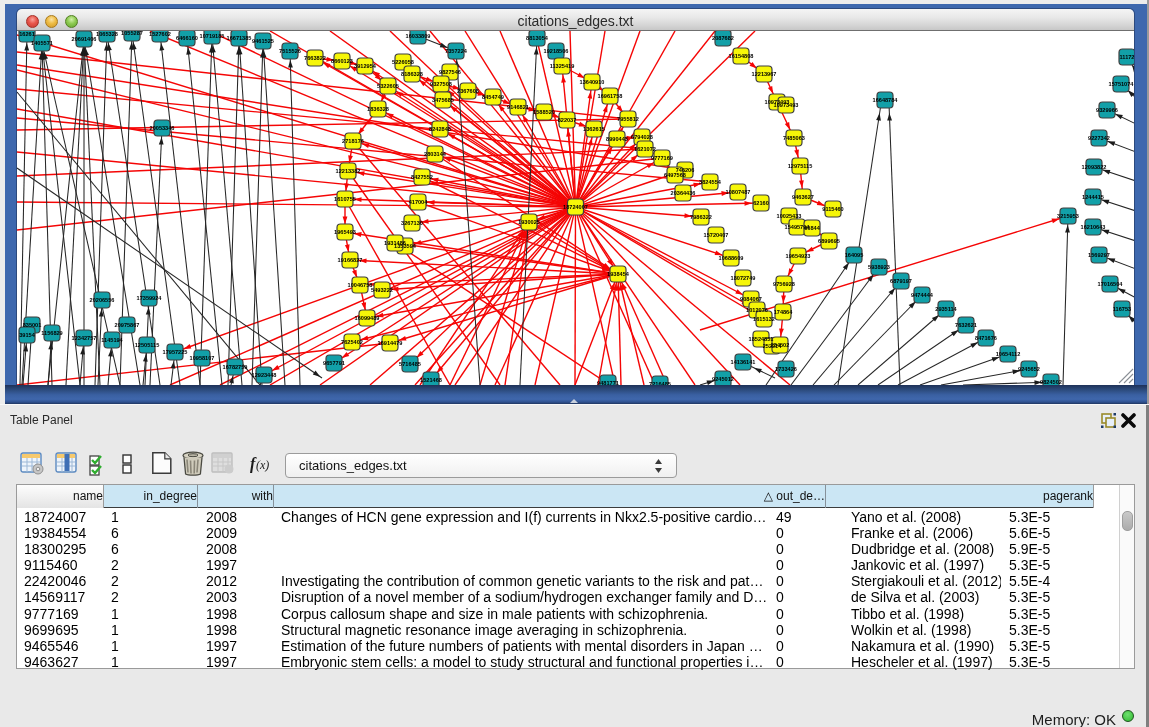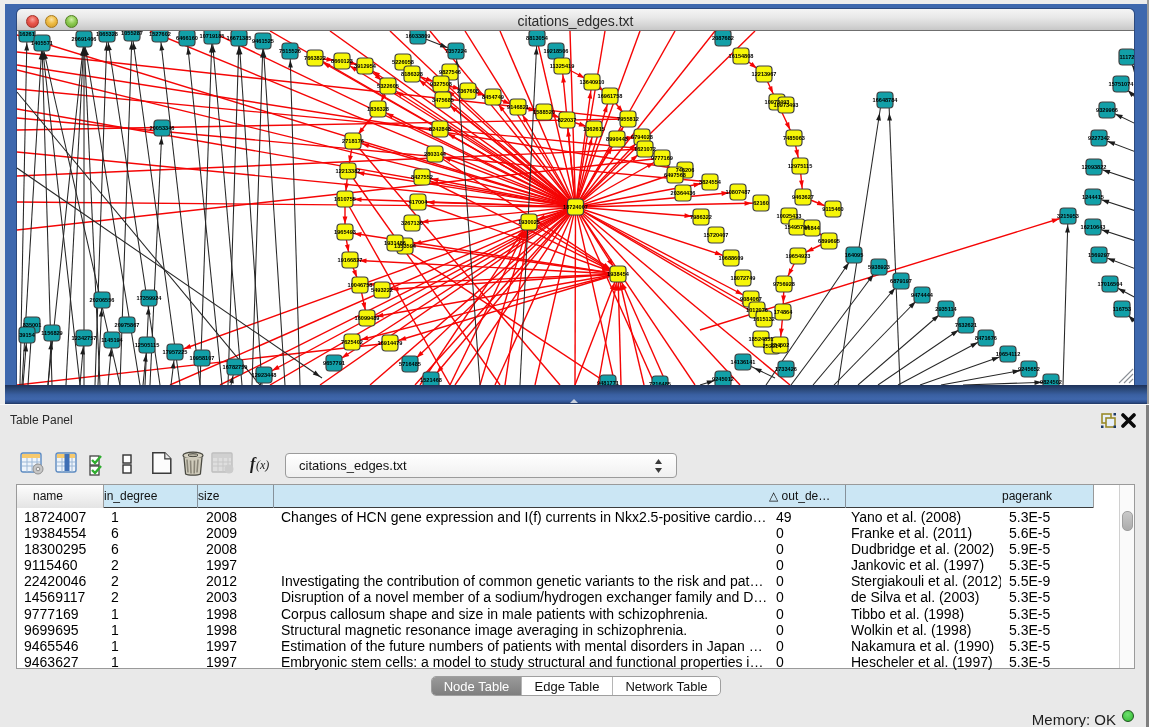--- a/index.html
+++ b/index.html
@@ -24,25 +24,25 @@
 #panel{position:absolute;left:0;top:404px;width:1149px;height:323px;background:#e9e9e9;border-top:1px solid #f8f8f8}
 #ptitle{position:absolute;left:10px;top:8px;font-size:12px;color:#2a2a2a}
 #pright{position:absolute;right:0;top:0;width:3.5px;height:323px;background:#7f7f7f}
 #combo{position:absolute;left:285px;top:48px;width:392px;height:25px;border:1px solid #9b9b9b;
 border-radius:4px;background:linear-gradient(180deg,#fff,#f0f0f0);font-size:13px;color:#111;
 line-height:23px;padding-left:13px}
 #tbl{position:absolute;left:16px;top:79px;width:1119px;height:185px;background:#fff;
 border:1px solid #9a9a9a}
 #thead{position:absolute;left:0;top:0;width:1077px;height:23px;border-bottom:1px solid #3c3c3c;
 background:#cbe6f4}
-.th{position:absolute;top:0;height:23px;line-height:23px;text-align:left;font-size:12px;
+.th{position:absolute;top:0;height:23px;line-height:23px;text-align:right;font-size:12px;
 color:#111;border-right:1px solid #86919a}
 #th0{left:0;width:87px;padding-left:16px;background:linear-gradient(180deg,#fdfdfd,#e4e4e4);border-right:1px solid #9a9a9a}
 #th1{left:87px;width:94px}#th2{left:181px;width:76px}#th3{left:257px;width:495px}
-#th4{left:752px;width:77px}#th5{left:829px;width:156px}#th6{left:985px;width:92px;border-right:1px solid #9a9a9a}
+#th4{left:732px;width:77px}#th5{left:829px;width:156px}#th6{left:985px;width:92px;border-right:1px solid #9a9a9a}
 #tbody{position:absolute;left:0;top:24px;width:1102px;height:161px;font-size:14px;color:#000}
 .tr{position:relative;height:16.1px;line-height:16.1px;white-space:nowrap}
 .tr span{position:absolute;top:0;overflow:hidden}
 .c0{left:7px;width:78px}.c1{left:94px;width:85px}.c2{left:189px;width:66px}
 .c3{left:264px;width:487px;text-overflow:ellipsis}.c4{left:759px;width:68px}.c5{left:834px;width:150px}.c6{left:992px;width:86px}
 #vsb{position:absolute;right:0;top:0;width:15px;height:183px;background:#fafafa;border-left:1px solid #d0d0d0}
 #vsbthumb{position:absolute;left:2px;top:26px;width:11px;height:20px;border-radius:5px;
 background:linear-gradient(180deg,#c9c9c9,#ababab);border:1px solid #9e9e9e}
 #tabs{position:absolute;left:431px;top:271px;width:290px;height:20px;border:1px solid #9f9f9f;
 border-radius:5px;background:#fff;font-size:13px;overflow:hidden}
@@ -800,66 +800,66 @@
  <div id="combo">citations_edges.txt
   <svg width="9" height="14" style="position:absolute;right:13px;top:5px">
    <polygon points="4.5,0 8,5 1,5" fill="#3a3a3a"></polygon>
    <polygon points="4.5,14 8,9 1,9" fill="#3a3a3a"></polygon>
   </svg>
  </div>
  <div id="tbl">
   <div id="thead">
    <div class="th" id="th0">name</div>
    <div class="th" id="th1">in_degree</div>
-   <div class="th" id="th2">size</div>
+   <div class="th" id="th2">with</div>
    <div class="th" id="th4">△ out_de…</div>
    <div class="th" id="th6">pagerank</div>
   </div>
   <div id="tbody">
         <div class="tr">
 <span class="c0">18724007</span>
           <span class="c1">1</span>
           <span class="c2">2008</span>
           <span class="c3">Changes of HCN gene expression and I(f) currents in Nkx2.5-positive cardiomyocytes</span>
           <span class="c4">49</span>
           <span class="c5">Yano et al. (2008)</span>
           <span class="c6">5.3E-5</span>
 </div>
         <div class="tr">
 <span class="c0">19384554</span>
           <span class="c1">6</span>
           <span class="c2">2009</span>
           <span class="c4">0</span>
-          <span class="c5">Franke et al. (2011)</span>
+          <span class="c5">Franke et al. (2006)</span>
           <span class="c6">5.6E-5</span>
 </div>
         <div class="tr">
 <span class="c0">18300295</span>
           <span class="c1">6</span>
           <span class="c2">2008</span>
           <span class="c4">0</span>
-          <span class="c5">Dudbridge et al. (2002)</span>
+          <span class="c5">Dudbridge et al. (2008)</span>
           <span class="c6">5.9E-5</span>
 </div>
         <div class="tr">
 <span class="c0">9115460</span>
           <span class="c1">2</span>
           <span class="c2">1997</span>
           <span class="c4">0</span>
           <span class="c5">Jankovic et al. (1997)</span>
           <span class="c6">5.3E-5</span>
 </div>
         <div class="tr">
 <span class="c0">22420046</span>
           <span class="c1">2</span>
           <span class="c2">2012</span>
           <span class="c3">Investigating the contribution of common genetic variants to the risk and pathogenesis of attention</span>
           <span class="c4">0</span>
           <span class="c5">Stergiakouli et al. (2012)</span>
-          <span class="c6">5.5E-9</span>
+          <span class="c6">5.5E-4</span>
 </div>
         <div class="tr">
 <span class="c0">14569117</span>
           <span class="c1">2</span>
           <span class="c2">2003</span>
           <span class="c3">Disruption of a novel member of a sodium/hydrogen exchanger family and DOCK3 gene</span>
           <span class="c4">0</span>
           <span class="c5">de Silva et al. (2003)</span>
           <span class="c6">5.3E-5</span>
 </div>
@@ -896,25 +896,20 @@
           <span class="c2">1997</span>
           <span class="c3">Embryonic stem cells: a model to study structural and functional properties in cardiac cells</span>
           <span class="c4">0</span>
           <span class="c5">Hescheler et al. (1997)</span>
           <span class="c6">5.3E-5</span>
 </div>
       </div>
   <div id="vsb">
         <div id="vsbthumb"></div>
       </div>
- </div>
- <div id="tabs">
-  <div class="tab" id="tab0">Node Table</div>
-  <div class="tab" id="tab1">Edge Table</div>
-  <div class="tab" id="tab2">Network Table</div>
  </div>
  <div id="mem">Memory: OK</div>
  <div id="memdot"></div>
  <svg width="36" height="18" style="position:absolute;left:1100px;top:7px">
   <rect x="2" y="2" width="9" height="9" fill="#e7f0fa" stroke="#9a8a2a" stroke-width="1.6"></rect>
   <rect x="6" y="6" width="9" height="9" fill="#e7f0fa" stroke="#9a8a2a" stroke-width="1.6"></rect>
   <rect x="13.5" y="1" width="2.5" height="2.5" fill="#1d3a66"></rect>
   <rect x="1" y="13.5" width="2.5" height="2.5" fill="#1d3a66"></rect>
   <rect x="13.5" y="13.5" width="2.5" height="2.5" fill="#1d3a66"></rect>
   <path d="M23 3l11 11M34 3l-11 11" stroke="#0a0a0a" stroke-width="3.6" stroke-linecap="round"></path>

